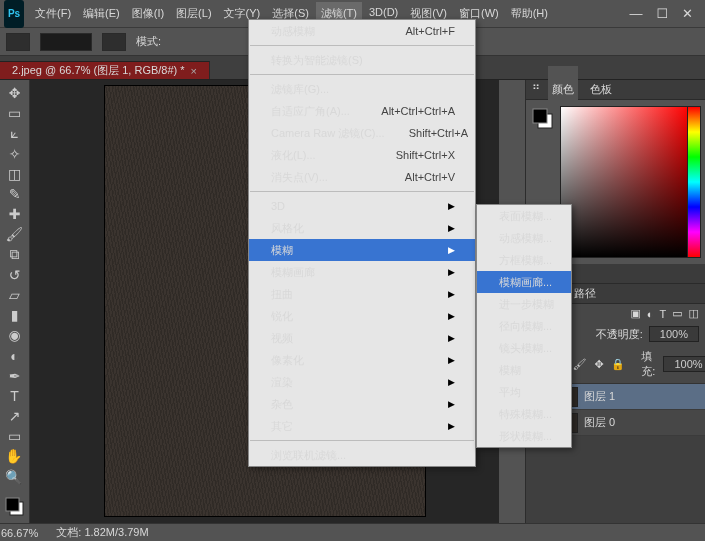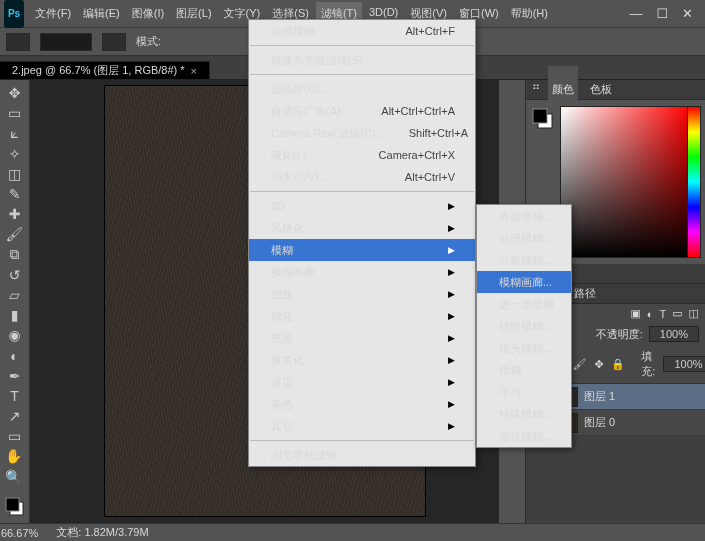--- a/index.html
+++ b/index.html
@@ -11,21 +11,21 @@
   .menu{display:flex;gap:2px;flex:1}
   .mitem{padding:4px 5px;cursor:default;white-space:nowrap}
   .winbtns{display:flex;gap:14px;padding-right:8px}
   .winbtns span{font-size:13px}
   
   .optbar{height:28px;background:#535353;display:flex;align-items:center;gap:10px;padding:0 6px;border-bottom:1px solid #333}
   .optbar .ico,.swatch{width:24px;height:18px;border:1px solid #2a2a2a;background:#2e2e2e;display:inline-block}
   .optbar .big{width:52px;background:#1b1b1b}
   
   .tabbar{height:24px;background:#3f3f3f;display:flex;align-items:flex-end;border-bottom:1px solid #222}
-  .doctab{background:#000000;padding:5px 12px;height:18px;display:flex;align-items:center;gap:6px;border-top:1px solid #222;border-right:1px solid #2a2a2a}
+  .doctab{background:#7f1d1d;padding:5px 12px;height:18px;display:flex;align-items:center;gap:6px;border-top:1px solid #222;border-right:1px solid #2a2a2a}
   .doctab .x{font-size:11px;color:#aaa}
   
   .main{display:flex;height:calc(541px - 28px - 28px - 24px - 18px)}
   .toolstrip{width:30px;background:#535353;display:flex;flex-direction:column;align-items:center;gap:2px;padding:4px 0;border-right:1px solid #333}
   .tool{width:22px;height:20px;display:flex;align-items:center;justify-content:center;font-size:14px;color:#ccc;position:relative}
   .canvaswrap{flex:1;background:#262626;display:flex;align-items:flex-start;justify-content:center;padding:6px;position:relative}
   .canvas{width:320px;height:430px;background:#3b342f;background-image:repeating-linear-gradient(80deg,#2f2a26 0 1px,transparent 1px 3px),repeating-linear-gradient(110deg,#332d28 0 1px,transparent 1px 4px);box-shadow:0 0 0 1px #000}
   .panelcol{width:180px;background:#474747;display:flex;flex-direction:column;border-left:1px solid #2c2c2c}
   
   .dd{position:absolute;background:#e6e6e6;border:1px solid #888;box-shadow:2px 2px 6px rgba(0,0,0,.4);z-index:100}
@@ -218,21 +218,21 @@
       <div class="row">
         <span class="lab">自适应广角(A)...</span>
         <span class="sc">Alt+Ctrl+Ctrl+A</span>
       </div>
       <div class="row">
         <span class="lab">Camera Raw 滤镜(C)...</span>
         <span class="sc">Shift+Ctrl+A</span>
       </div>
       <div class="row">
         <span class="lab">液化(L)...</span>
-        <span class="sc">Camera+Ctrl+X</span>
+        <span class="sc">Shift+Ctrl+X</span>
       </div>
       <div class="row">
         <span class="lab">消失点(V)...</span>
         <span class="sc">Alt+Ctrl+V</span>
       </div>
     </div>
   <hr>
   <div id="fg2">
       <div class="row">
         <span class="lab">3D</span>

